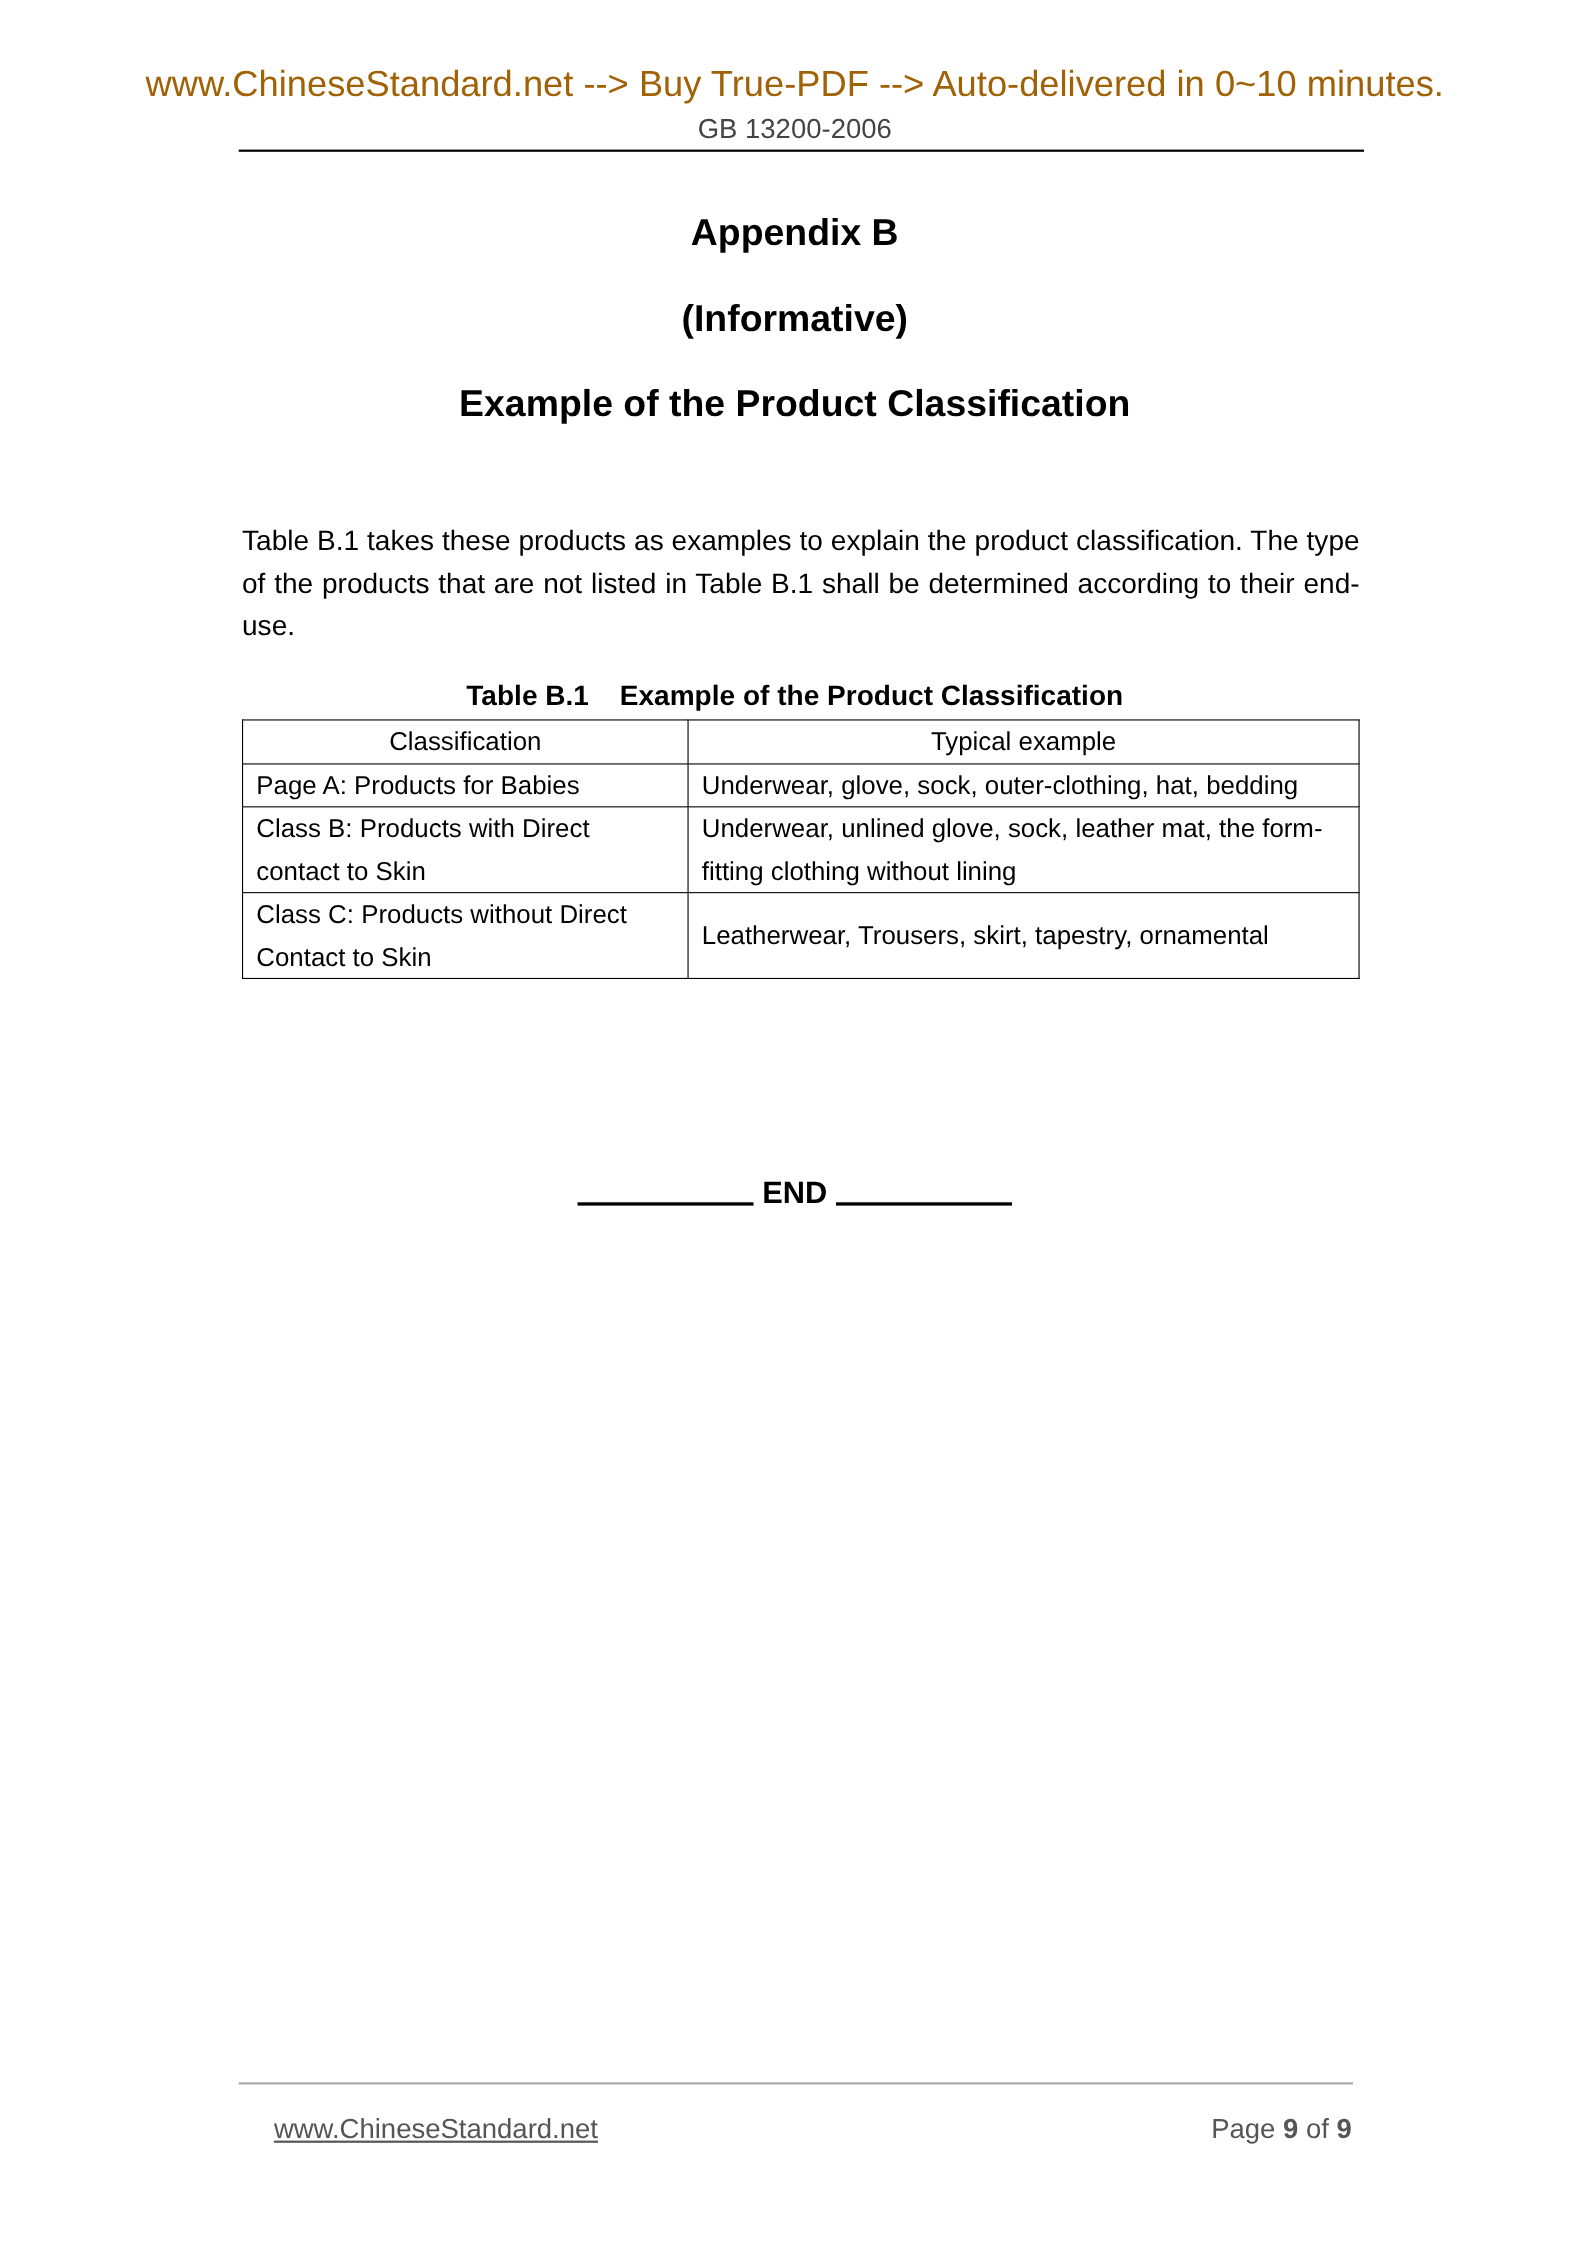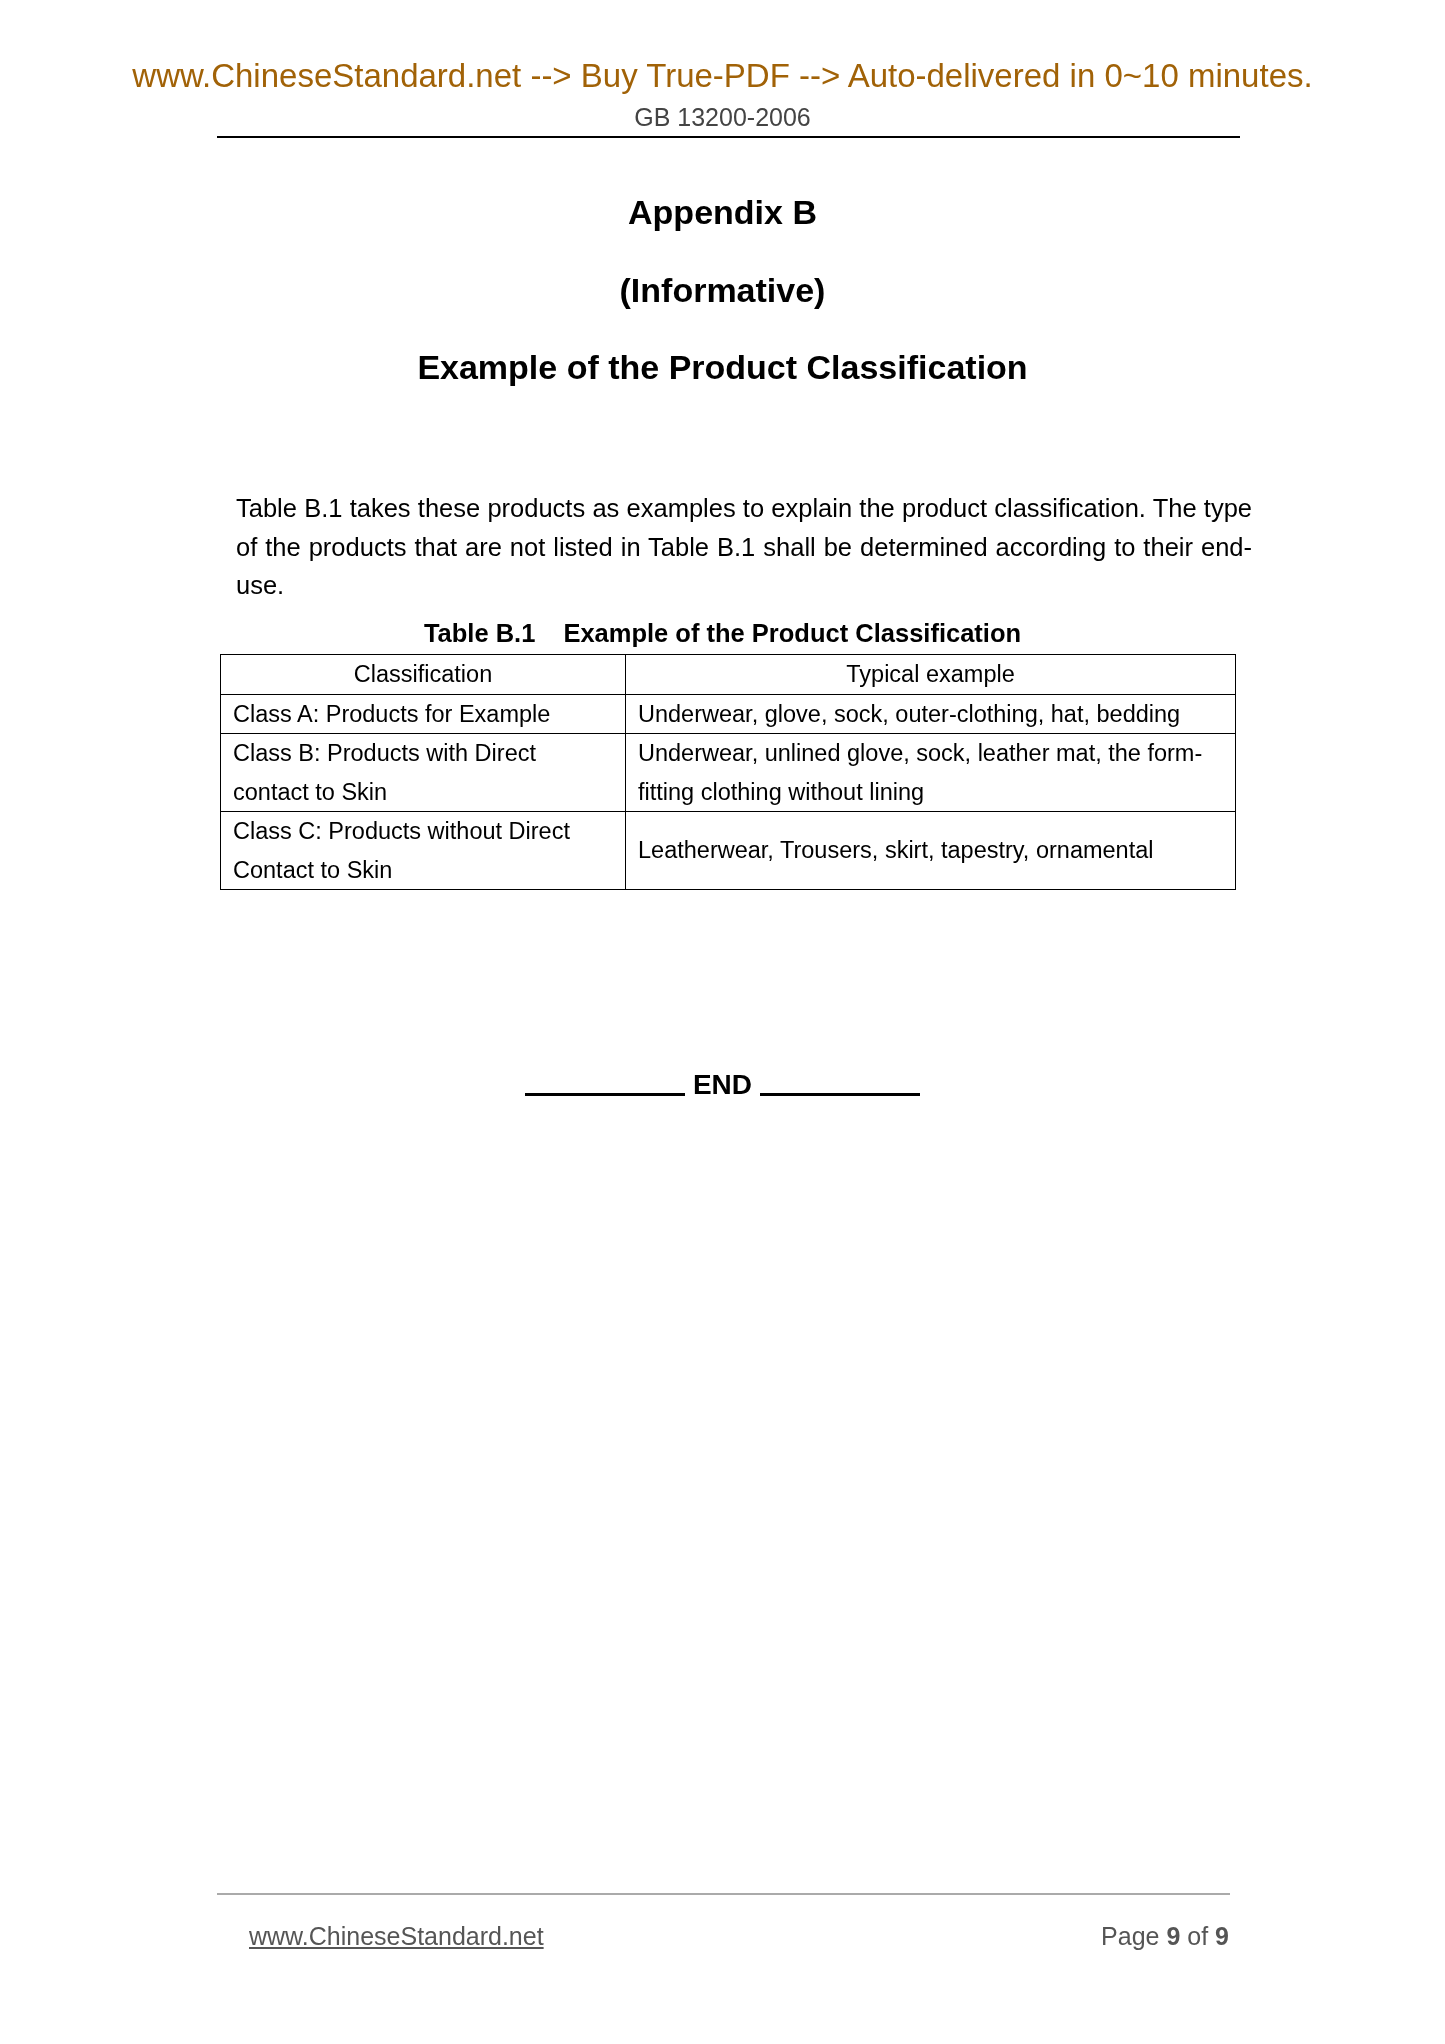--- a/index.html
+++ b/index.html
@@ -34,34 +34,34 @@
 <body>
 
 <div class="abs center" id="top-banner">www.ChineseStandard.net --&gt; Buy True-PDF --&gt; Auto-delivered in 0~10 minutes.</div>
 <div class="abs center" id="doc-code">GB 13200-2006</div>
 <div class="abs" id="header-rule"></div>
 
 <div class="abs center h" id="appendix-title">Appendix B</div>
 <div class="abs center h" id="appendix-type">(Informative)</div>
 <div class="abs center h" id="appendix-subject">Example of the Product Classification</div>
 
-<p class="abs" id="intro" style="margin:16px">Table B.1 takes these products as examples to explain the product classification. The type of the products that are not listed in Table B.1 shall be determined according to their end-use.</p>
+<p class="abs" id="intro" style="margin:0">Table B.1 takes these products as examples to explain the product classification. The type of the products that are not listed in Table B.1 shall be determined according to their end-use.</p>
 
 <div class="abs center" id="table-caption">
   <span>Table B.1</span><span class="gap"></span><span>Example of the Product Classification</span>
 </div>
 
 <table>
   <tbody>
       <tr>
     <th class="c1">Classification</th>
     <th>Typical example</th>
   </tr>
   <tr class="r1">
-    <td class="c1">Class A: Products for Example</td>
+    <td class="c1">Page A: Products for Babies</td>
     <td>Underwear, glove, sock, outer-clothing, hat, bedding</td>
   </tr>
   <tr class="r2">
     <td class="c1" style="">Class B: Products with Direct contact to Skin</td>
     <td>Underwear, unlined glove, sock, leather mat, the form-fitting clothing without lining</td>
   </tr>
   <tr class="r3">
     <td class="c1" style="padding-right:20px">Class C: Products without Direct Contact to Skin</td>
     <td>Leatherwear, Trousers, skirt, tapestry, ornamental</td>
   </tr>

